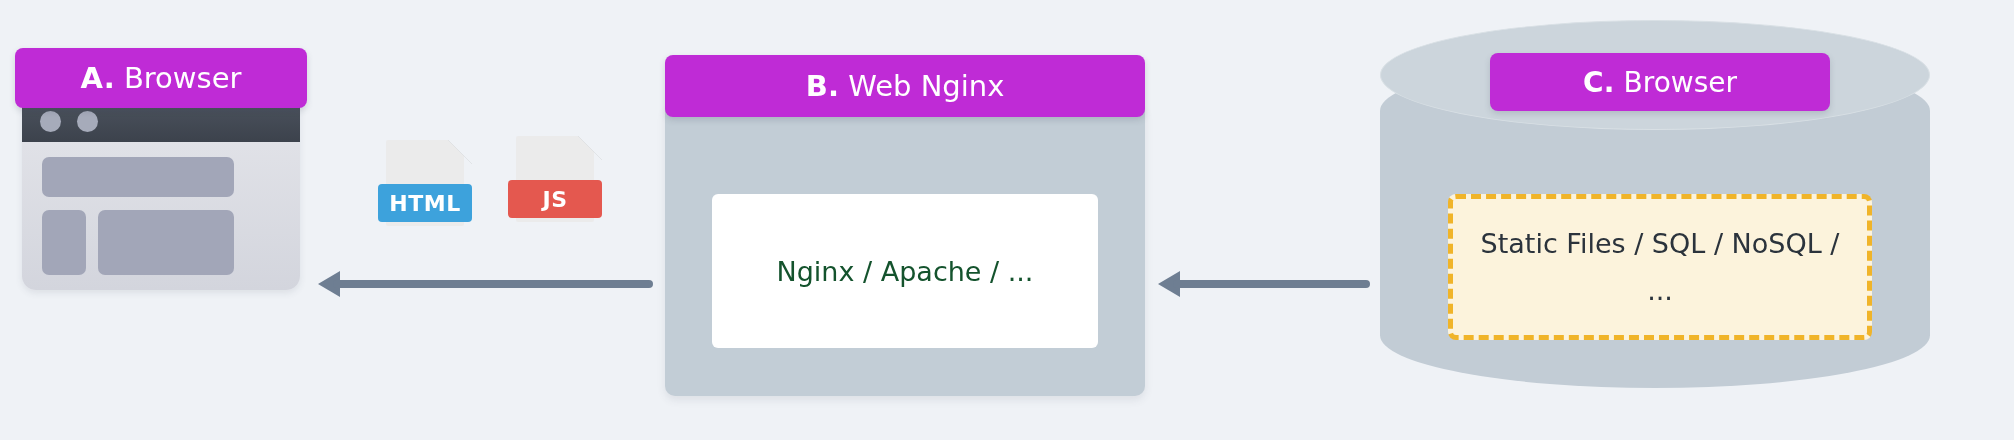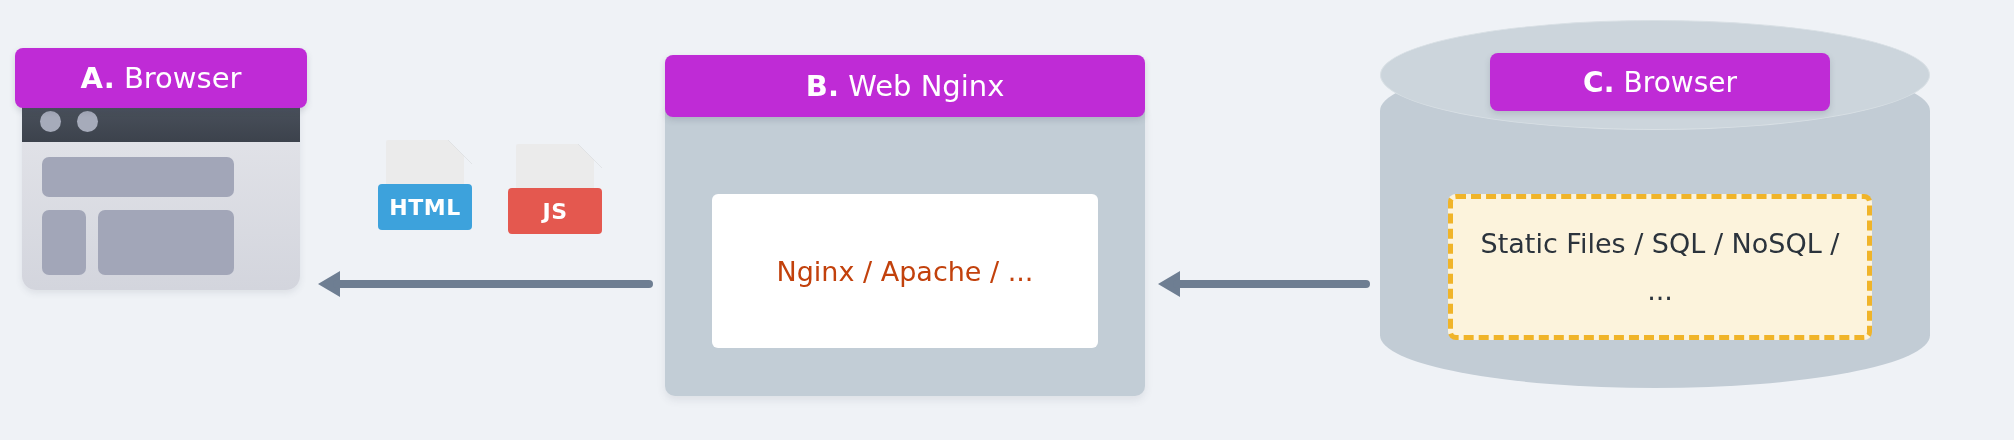--- a/index.html
+++ b/index.html
@@ -86,21 +86,21 @@
   #wire-right { left: 76px; top: 110px; width: 136px; height: 65px; }
 
   
   .file-icon {
     position: absolute;
     width: 94px;
     height: 94px;
     z-index: 5;
   }
   #icon-html { left: 378px; top: 140px; }
-  #icon-js   { left: 508px; top: 144px; }
+  #icon-js   { left: 508px; top: 136px; }
   .file-icon .sheet {
     position: absolute;
     left: 8px; top: 0;
     width: 78px; height: 86px;
     background: #ebebeb;
     border-radius: 2px;
   }
   .file-icon .fold {
     position: absolute;
     right: 0; top: 0;
@@ -113,21 +113,21 @@
     right: 0; top: 0;
     width: 24px; height: 24px;
     background: #eff2f6;
     clip-path: polygon(0 0, 100% 0, 100% 100%);
   }
   .file-icon .tag {
     position: absolute;
     left: 0;
     top: 44px;
     width: 94px;
-    height: 46px;
+    height: 38px;
     border-radius: 4px;
     display: flex;
     align-items: center;
     justify-content: center;
     color: #ffffff;
     font-size: 22px;
     font-weight: 700;
     letter-spacing: 0.5px;
   }
   #icon-html .tag { background: #3da2dc; }
@@ -158,21 +158,21 @@
     top: 86px;
     width: 386px;
     height: 154px;
     background: #ffffff;
     border: 9px dashed #ffffff;
     border-radius: 6px;
     box-sizing: border-box;
     display: flex;
     align-items: center;
     justify-content: center;
-    color: #c2410c;
+    color: #14532d;
     font-size: 27px;
     white-space: nowrap;
   }
 
   
   #db-group {
     position: absolute;
     left: 1380px;
     top: 10px;
     width: 550px;

